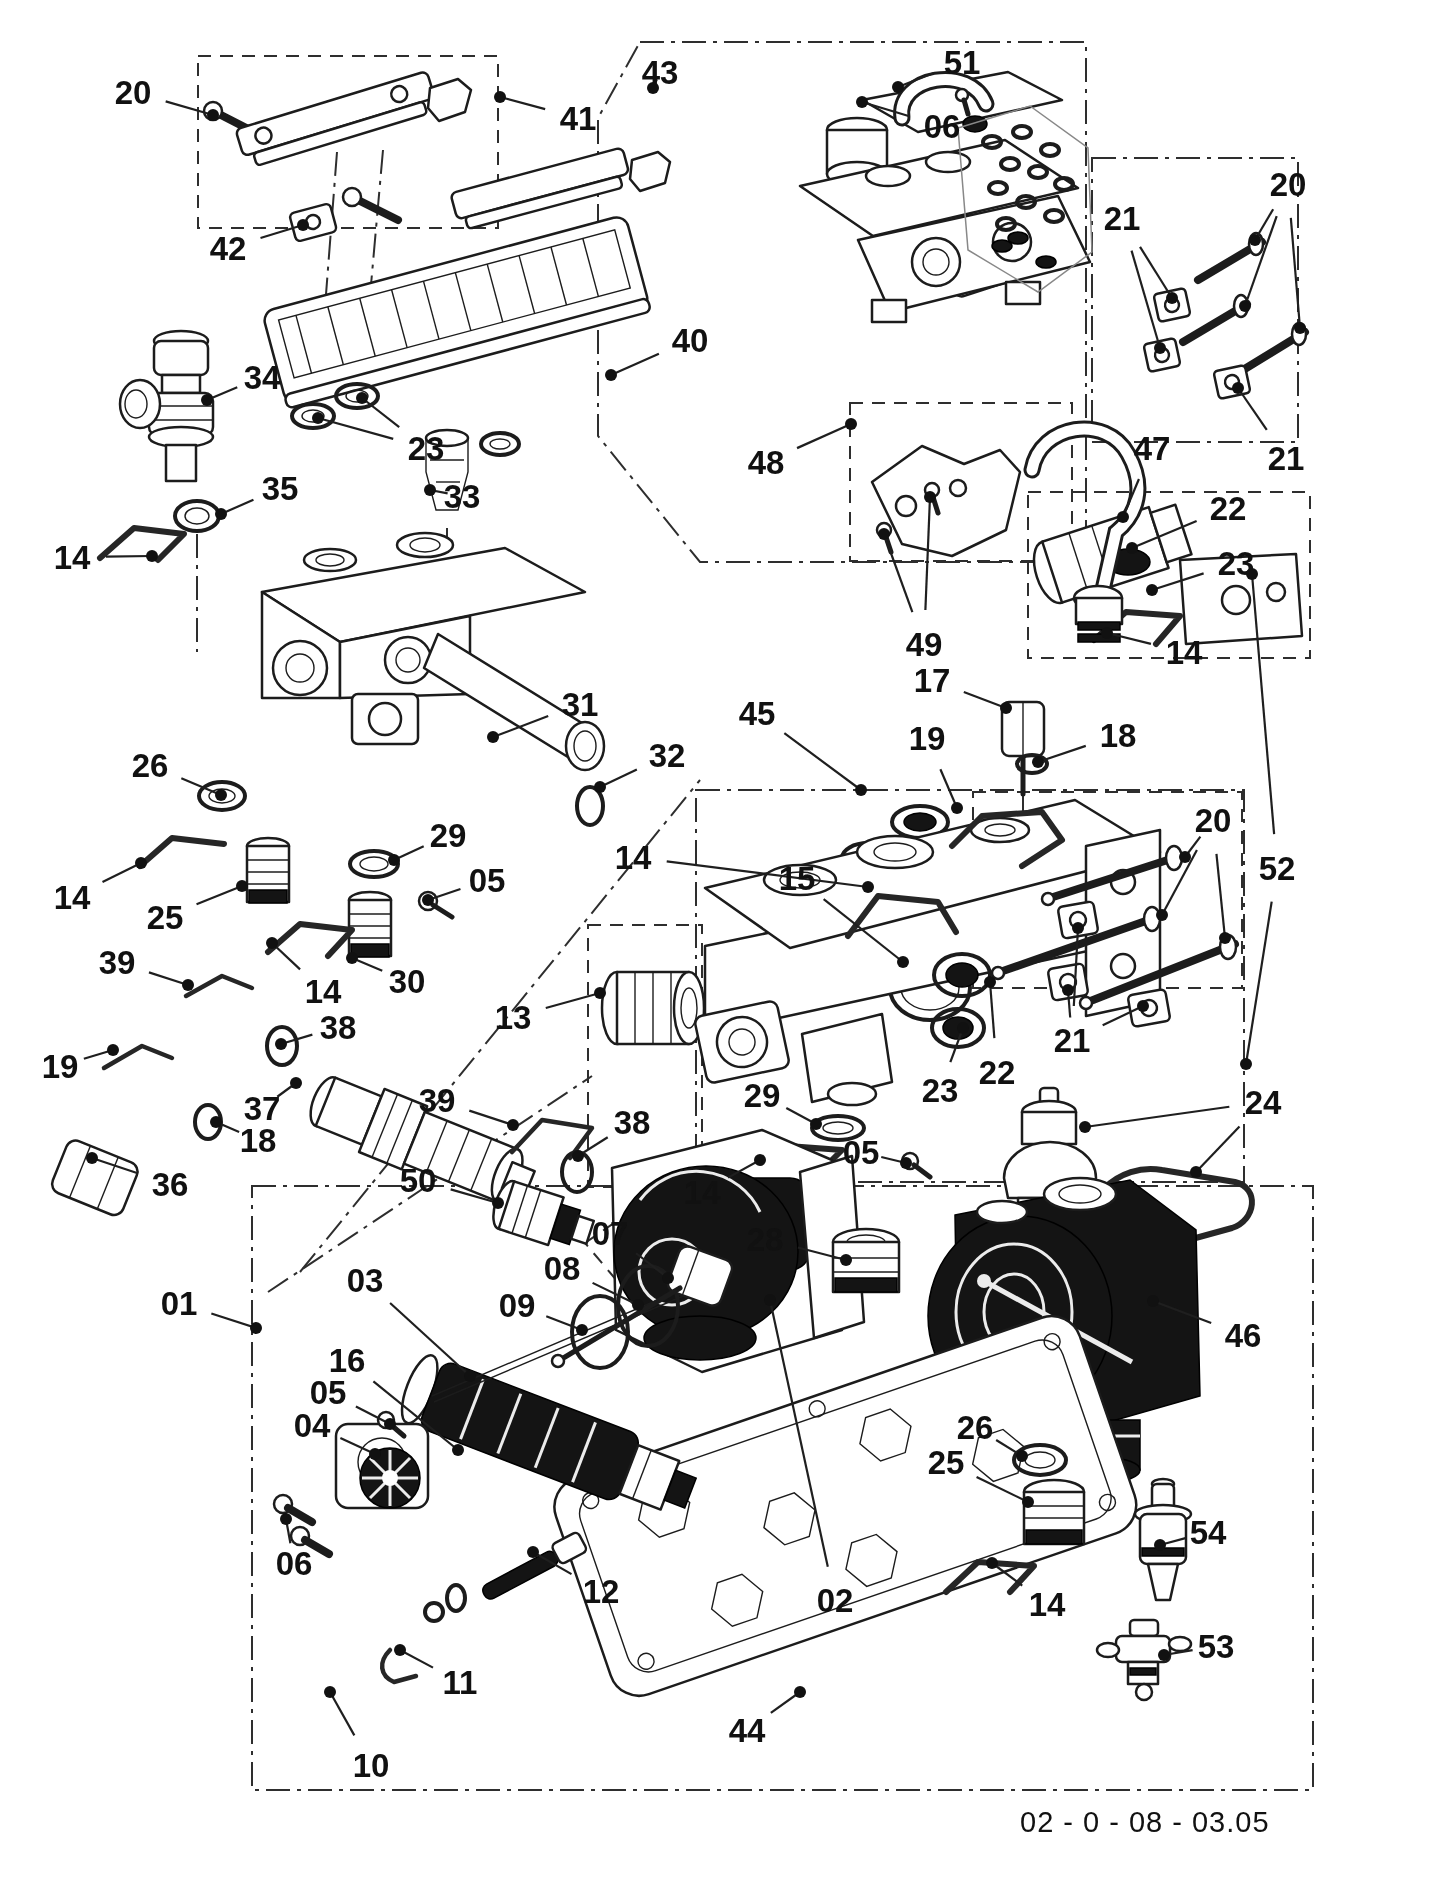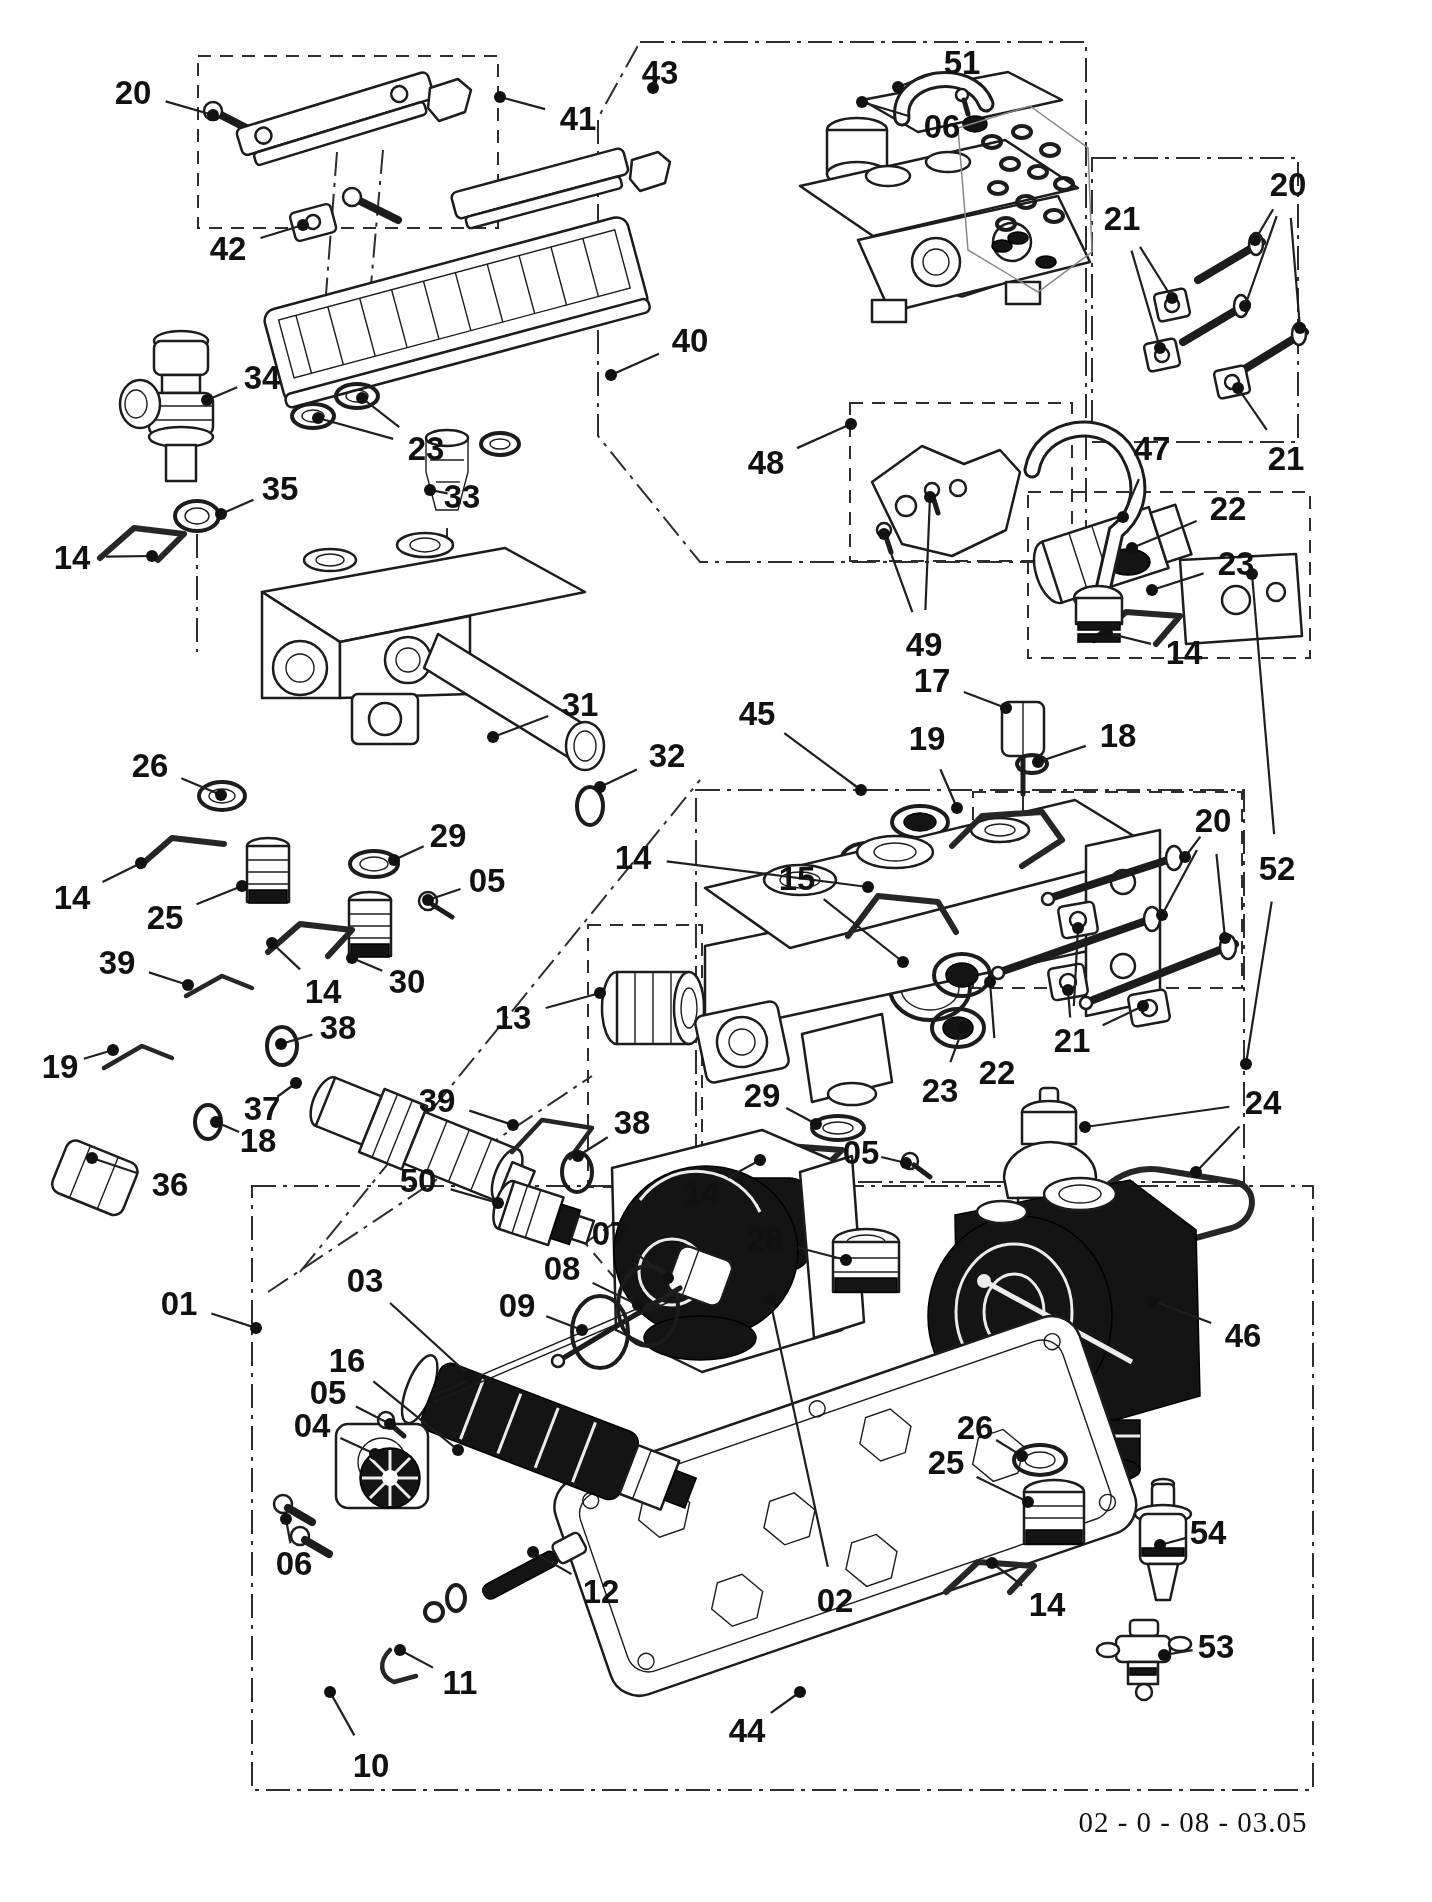--- a/index.html
+++ b/index.html
@@ -15,22 +15,22 @@
   .thin{fill:none;stroke:#1c1c1c;stroke-width:1.4;}
   .blk{fill:#141414;stroke:#000;stroke-width:1.5;}
   .oring{fill:none;stroke:#1c1c1c;stroke-width:4;}
   .wire{fill:none;stroke:#262626;stroke-width:6;stroke-linecap:round;stroke-linejoin:round;}
   .wire2{fill:none;stroke:#262626;stroke-width:4.5;stroke-linecap:round;stroke-linejoin:round;}
   .bolt{stroke:#1c1c1c;stroke-width:8;stroke-linecap:round;fill:none;}
   .bolt2{stroke:#1c1c1c;stroke-width:5;stroke-linecap:round;fill:none;}
   .wht{fill:none;stroke:#ececec;stroke-width:3;}
   .pipeO{fill:none;stroke:#1c1c1c;stroke-width:17;stroke-linecap:round;}
   .pipeI{fill:none;stroke:#fff;stroke-width:11;stroke-linecap:round;}
-  .footer-code{position:absolute;left:1020px;top:1806px;width:346px;text-align:center;
-    font-family:Liberation Serif, serif;font-size:29px;font-weight:400;color:#111;letter-spacing:1px;}
+  .footer-code{position:absolute;left:1020px;top:1806px;width:346px;text-align:left;
+    font-family:Liberation Sans, sans-serif;font-size:29px;font-weight:400;color:#111;letter-spacing:1px;}
 </style>
 </head>
 <body>
 
 <div class="page">
 <svg id="diagram" width="1432" height="1902" viewBox="0 0 1432 1902">
 
   <g id="regions-layer">
         <rect x="198" y="56" width="300" height="172" class="region dashed"></rect>
         <polygon points="640,42 1086,42 1086,562 700,562 598,436 598,118" class="region dashdot"></polygon>

